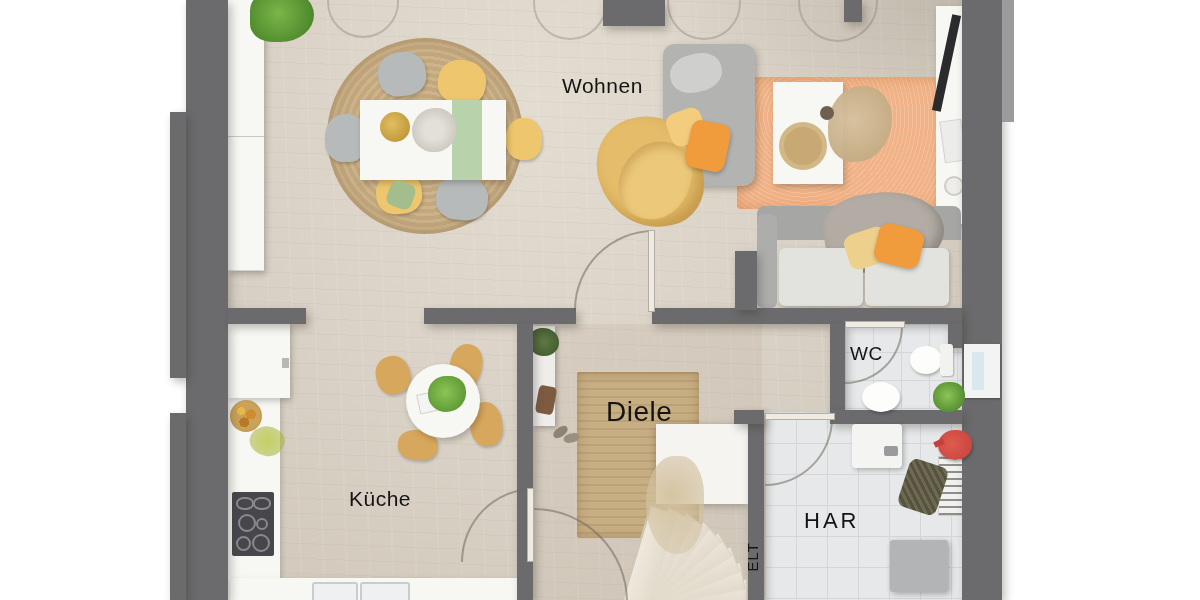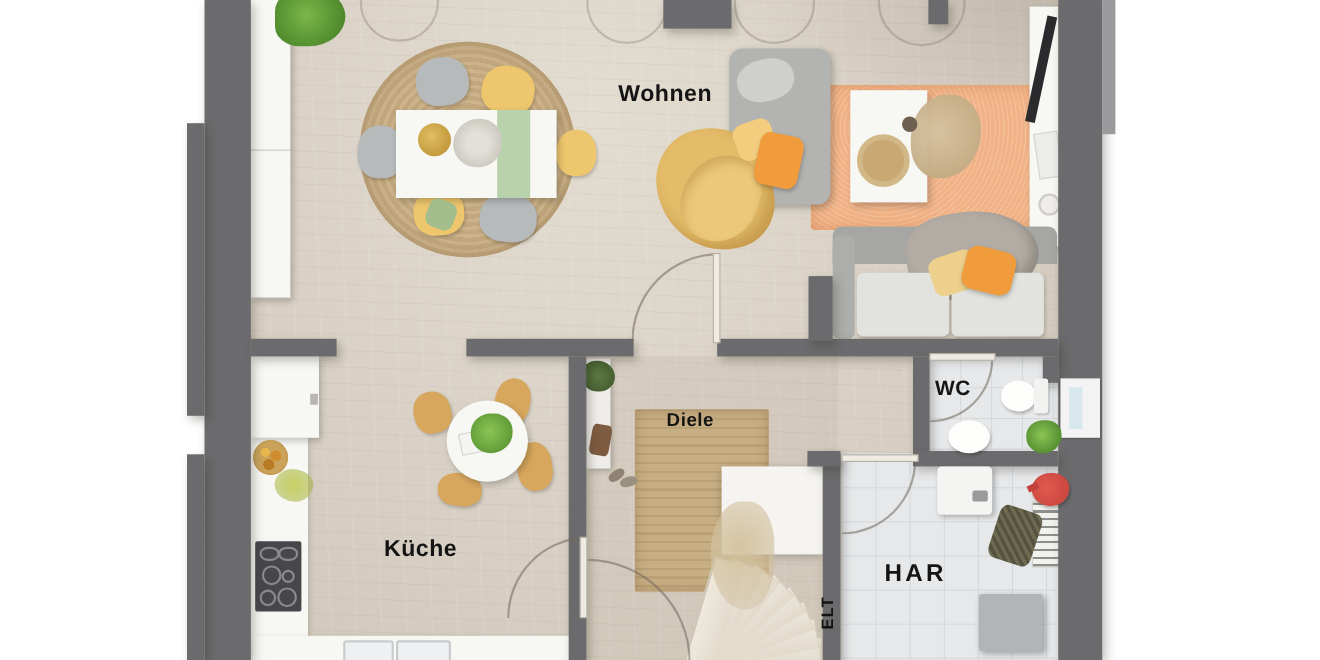--- a/index.html
+++ b/index.html
@@ -21,21 +21,21 @@
   .wall{position:absolute;background:var(--wall);box-shadow:3px 4px 9px rgba(50,45,38,.30);z-index:40;}
   .wall.light{background:var(--wall-light);box-shadow:none;}
   
   .arc{position:absolute;border:0 solid rgba(112,104,92,.55);z-index:45;}
   .arc-tl{border-top-width:2px;border-left-width:2px;border-radius:100% 0 0 0;}
   .arc-br{border-right-width:2px;border-bottom-width:2px;border-radius:0 0 100% 0;}
   .arc-tr{border-top-width:2px;border-right-width:2px;border-radius:0 100% 0 0;}
   .faint{position:absolute;border:2px solid rgba(125,117,104,.35);border-radius:50%;z-index:5;}
   .leaf{position:absolute;background:#efebe2;border:1px solid rgba(120,112,100,.5);z-index:46;}
   
-  .label{position:absolute;font-weight:700;color:var(--label);z-index:50;letter-spacing:.5px;}
+  .label{position:absolute;font-weight:400;color:var(--label);z-index:50;letter-spacing:.5px;}
   .label.vert{writing-mode:vertical-rl;transform:rotate(180deg);}
   
   .white-f{position:absolute;background:var(--white);box-shadow:2px 3px 6px rgba(0,0,0,.22);z-index:22;}
   .chair{position:absolute;border-radius:46% 46% 42% 42%;box-shadow:1px 2px 3px rgba(0,0,0,.2);z-index:21;}
   .chair.gray{background:#b7babb;}
   .chair.yellow{background:var(--yellow);}
   .chair.wood{background:var(--wood-chair);}
   .blob{position:absolute;z-index:23;}
   .step{position:absolute;left:650px;top:578px;width:96px;height:27px;transform-origin:0% 100%;
         background:linear-gradient(var(--step),#e2dbcc);border-top:2px solid var(--step-edge);
@@ -195,18 +195,18 @@
   <div class="arc arc-tl" style="left:461px;top:488px;width:71px;height:72px;"></div>
   <div class="leaf" style="left:527px;top:488px;width:5px;height:72px;"></div>
   <div class="arc arc-tr" style="left:534px;top:508px;width:92px;height:92px;"></div>
   <div class="arc arc-br" style="left:845px;top:326px;width:56px;height:56px;"></div>
   <div class="leaf" style="left:845px;top:321px;width:58px;height:5px;"></div>
   <div class="arc arc-br" style="left:765px;top:418px;width:66px;height:66px;"></div>
   <div class="leaf" style="left:765px;top:413px;width:68px;height:5px;"></div>
 
   <div class="label" style="left:562px;top:74px;font-size:21px;">Wohnen</div>
   <div class="label" style="left:349px;top:487px;font-size:21px;">Küche</div>
-  <div class="label" style="left:606px;top:372px;font-size:17px;">Diele</div>
+  <div class="label" style="left:606px;top:396px;font-size:28px;">Diele</div>
   <div class="label" style="left:850px;top:343px;font-size:19px;">WC</div>
   <div class="label" style="left:804px;top:508px;font-size:22px;letter-spacing:3px;">HAR</div>
   <div class="label vert" style="left:744px;top:542px;font-size:15px;letter-spacing:1px;">ELT</div>
 
 </div>
 
 </body></html>

